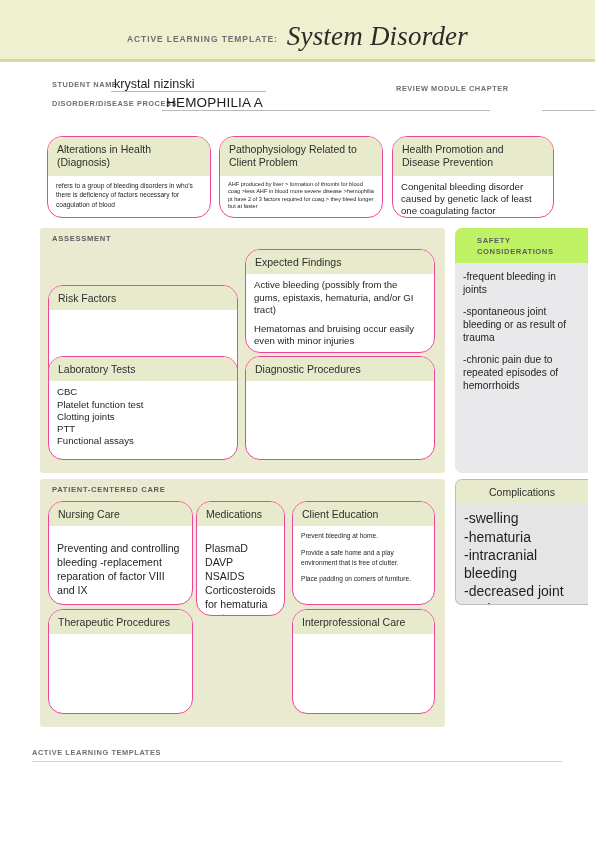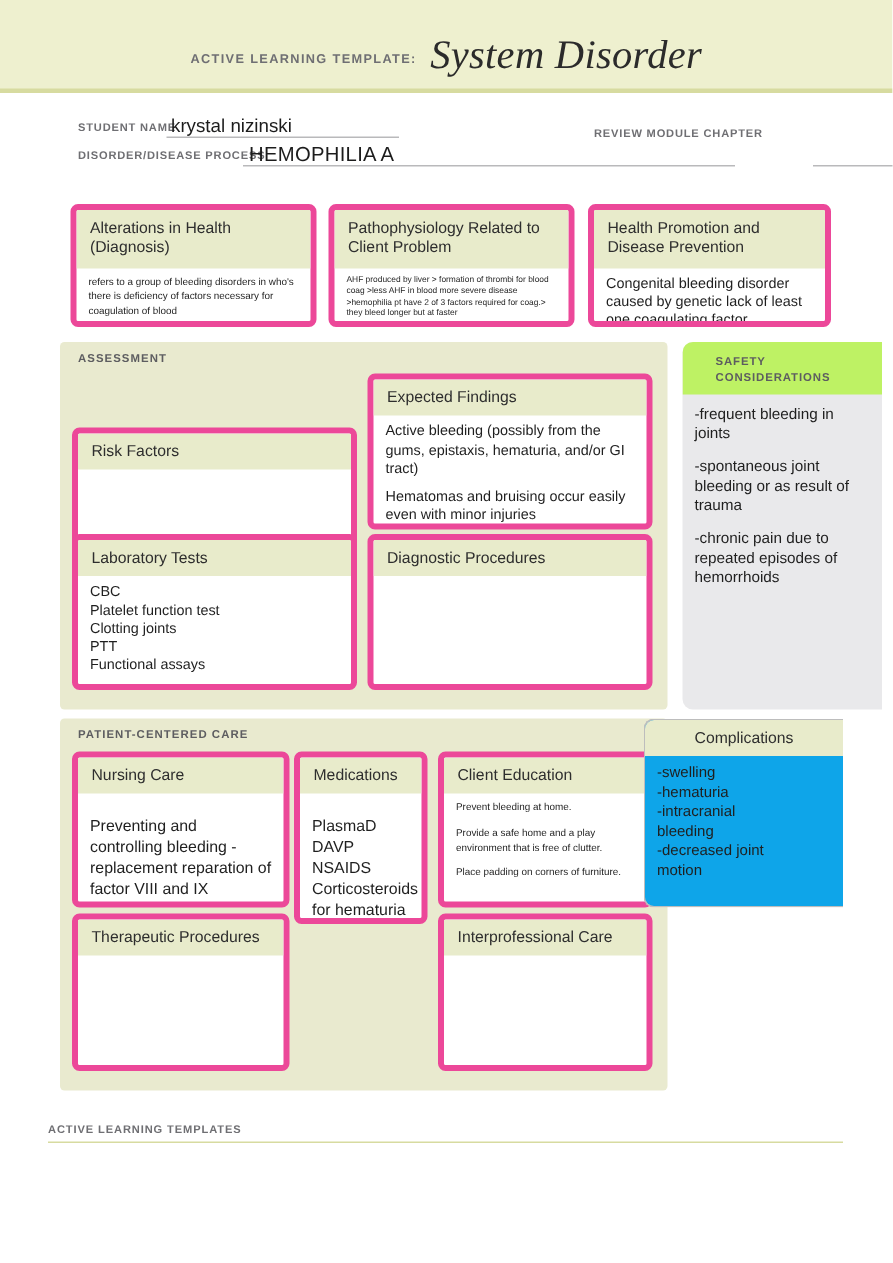--- a/index.html
+++ b/index.html
@@ -56,22 +56,22 @@
   
   .f2-label{ left:0; }
   .f2-line { left:110px; width:328px; }
   .f2-val  { left:114px; font-size:13.5px; letter-spacing:.2px;}
   .f2-rlabel{ left:344px; bottom:18px; }
   .f2-rline{ left:490px; width:62px; }
 
   
   .card{
     background:#ffffff;
-    border:4px solid #ec4899;
-    border-radius:5px;
+    border:1px solid #ec4899;
+    border-radius:15px;
     overflow:hidden;
     position:absolute;
   }
   .card-head{
     background:#e8ebcb;
     padding:6px 9px 5px 9px;
     font-size:10.5px;
     color:#2e2e2e;
     line-height:1.28;
     font-weight:400;
@@ -137,27 +137,27 @@
   }
   .side-body{
     padding:7px 8px 8px 8px;
     font-size:10.2px; line-height:1.28; color:#1f1f1f;
   }
   .side-body p{ margin:0 0 9px 0; }
   .side-body p:last-child{ margin:0; }
   .safety{ left:455px; top:228px; width:133px; height:245px; }
 
   .compl{
-    position:absolute; left:429px; top:479px; width:133px; height:126px;
-    background:#0ea5e9; border:1px solid #bdbdbd;
+    position:absolute; left:455px; top:479px; width:133px; height:126px;
+    background:#e5e5e5; border:1px solid #bdbdbd;
     border-right:none;
     border-radius:7px 0 0 7px; overflow:hidden;
   }
   .compl .card-head{ text-align:center; }
-  .compl .card-body{ font-size:10px; line-height:1.3; padding:5px 7px 6px 8px; }
+  .compl .card-body{ font-size:14px; line-height:1.3; padding:5px 7px 6px 8px; }
 
   
   .footer{
     position:absolute; left:32px; top:748px; width:530px;
   }
   .footer-text{
     font-size:7.4px; letter-spacing:.6px; font-weight:600;
     color:#6f6f73; text-transform:uppercase;
   }
   .footer-rule{

